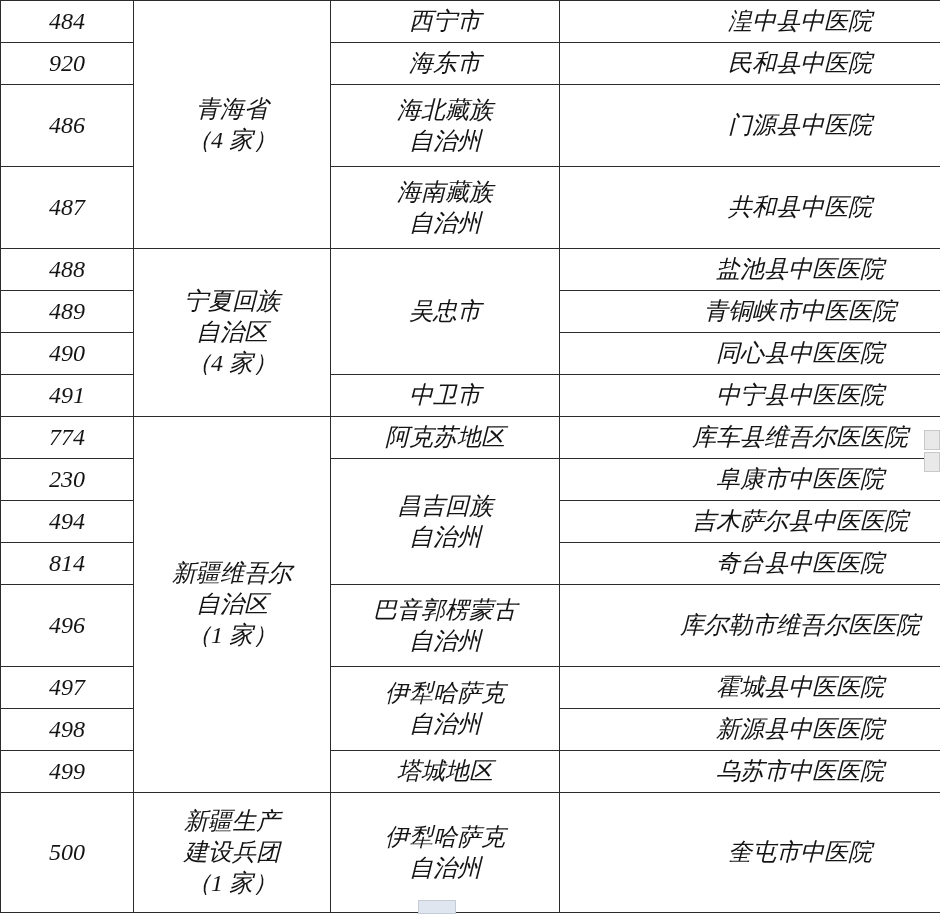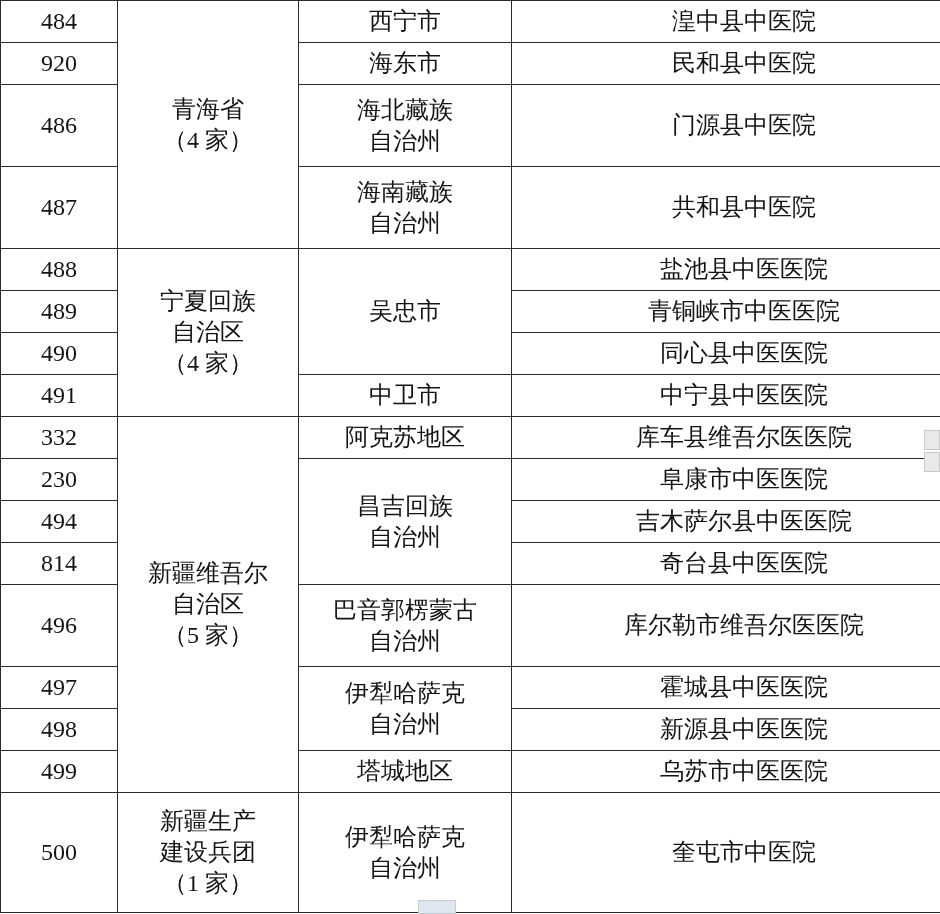--- a/index.html
+++ b/index.html
@@ -26,24 +26,25 @@
     width: 908px;
     margin: 0;
     background: #fff;
   }
   table.hospital-table td {
     border: 1px solid #2b2b2b;
     text-align: center;
     vertical-align: middle;
     font-size: 24px;
     line-height: 1.28;
-    padding: 4px 8px;
+    padding: 4px 16px;
     font-family: "Liberation Serif", "DejaVu Serif", serif;
     color: #141414;
     white-space: pre-line;
+    font-style: italic;
   }
   td.col-index {
     width: 100px;
   }
   td.col-province {
     width: 164px;
   }
   td.col-city {
     width: 196px;
   }
@@ -127,24 +128,24 @@
         <td class="col-hospital">同心县中医医院</td>
       </tr>
 
       <tr style="height:42px">
         <td class="col-index">491</td>
         <td class="col-city">中卫市</td>
         <td class="col-hospital">中宁县中医医院</td>
       </tr>
 
       <tr style="height:42px">
-        <td class="col-index">332</td>
+        <td class="col-index">774</td>
         <td class="col-province" rowspan="8">新疆维吾尔
 自治区
-（5 家）</td>
+（1 家）</td>
         <td class="col-city">阿克苏地区</td>
         <td class="col-hospital">库车县维吾尔医医院</td>
       </tr>
 
       <tr style="height:42px">
         <td class="col-index">230</td>
         <td class="col-city" rowspan="3">昌吉回族
 自治州</td>
         <td class="col-hospital">阜康市中医医院</td>
       </tr>

